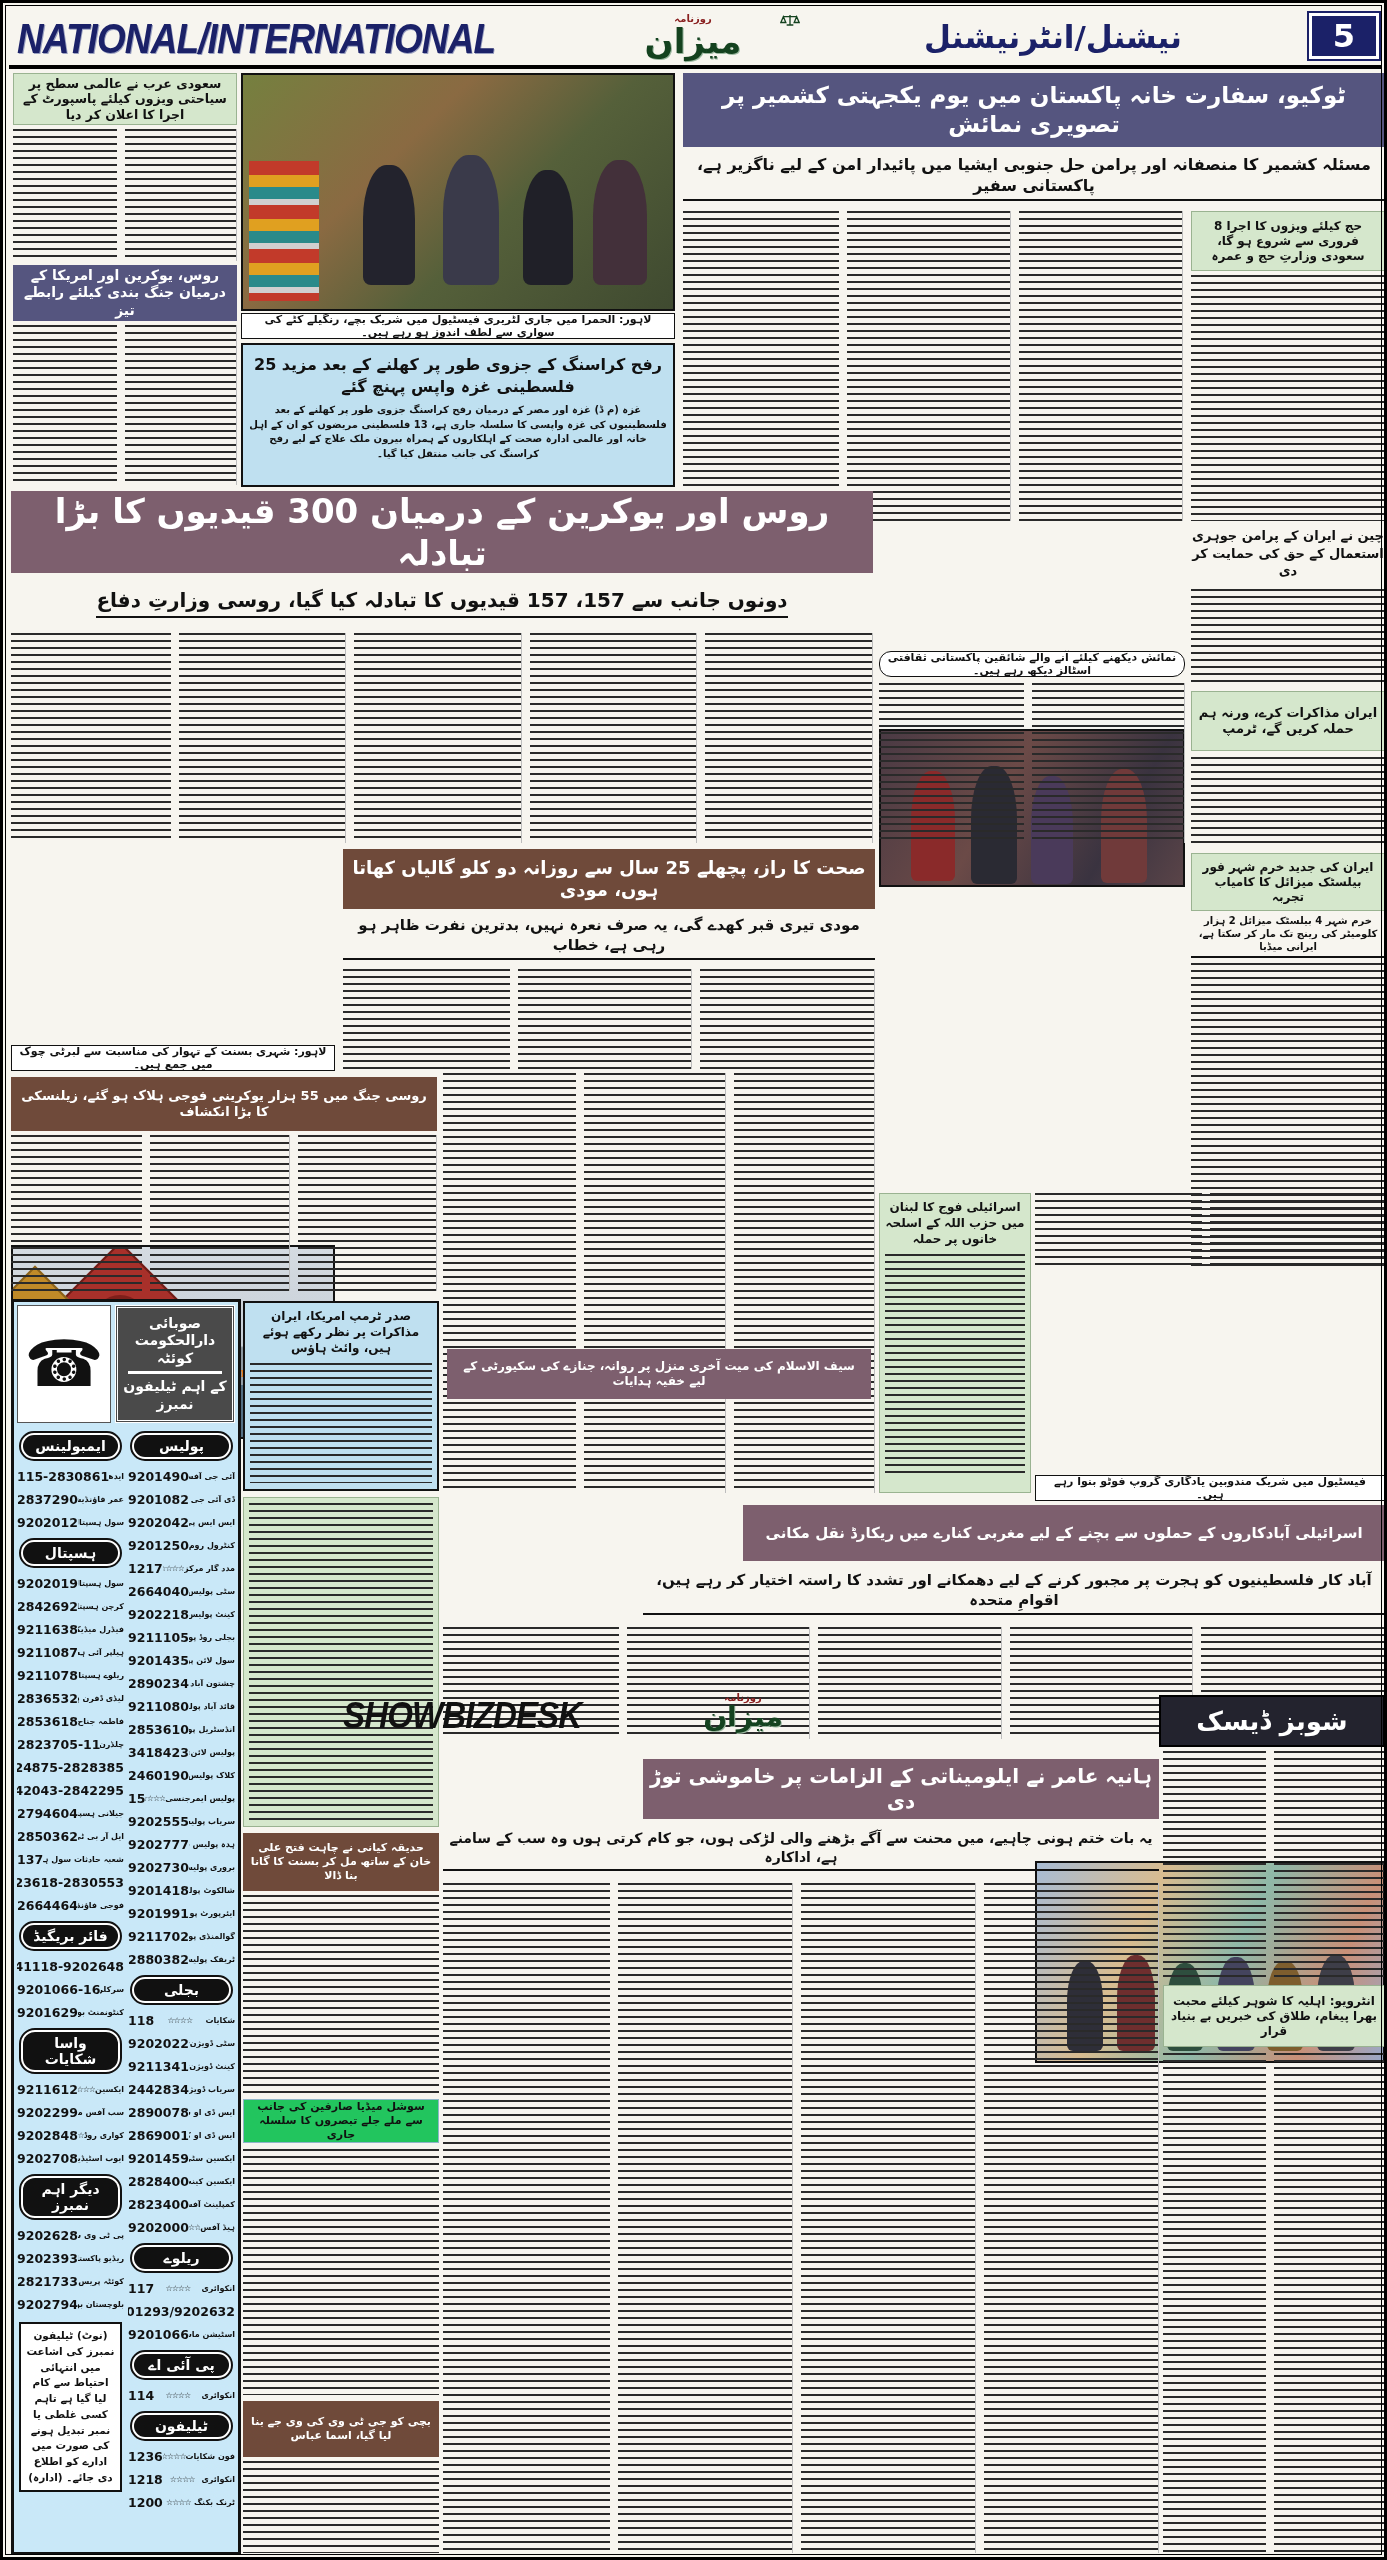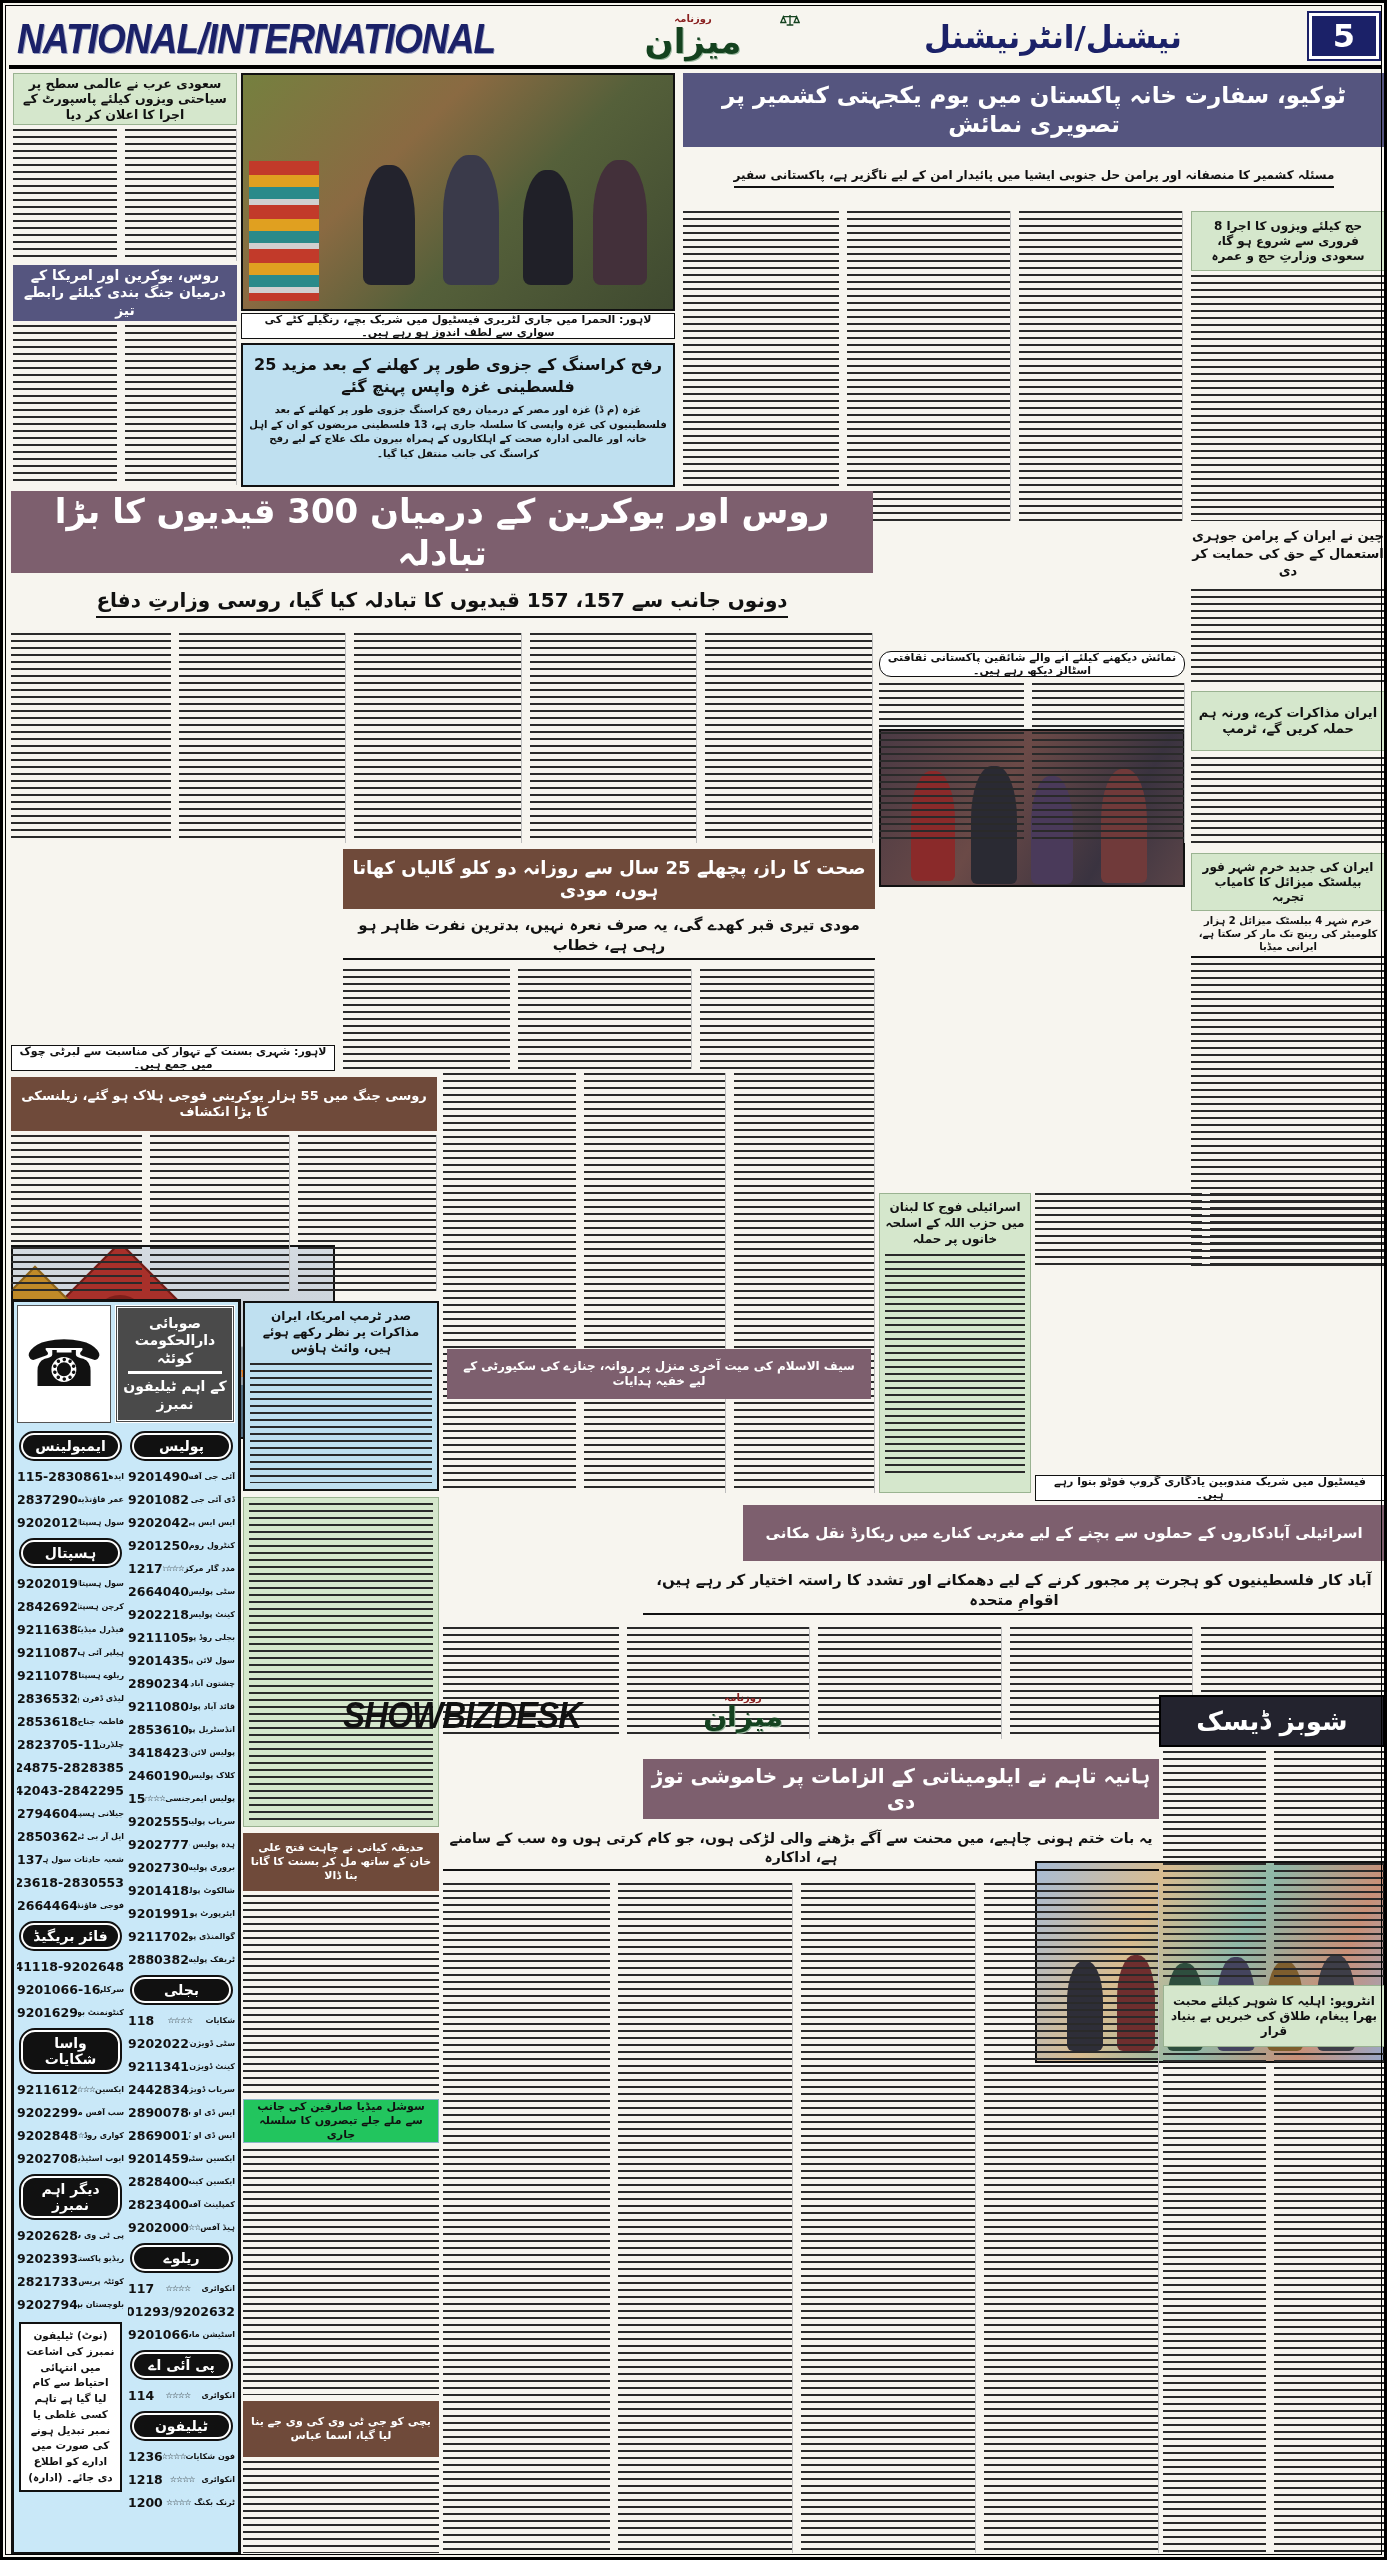--- a/index.html
+++ b/index.html
@@ -116,21 +116,21 @@
   <div class="abs photo ph-rickshaw" style="left:238px;top:70px;width:434px;height:238px;">
     <div class="stripe"></div>
     <div class="fig" style="left:120px;top:90px;width:52px;height:120px;"></div>
     <div class="fig" style="left:200px;top:80px;width:56px;height:130px;background:#3a3a4a;"></div>
     <div class="fig" style="left:280px;top:95px;width:50px;height:115px;background:#202028;"></div>
     <div class="fig" style="left:350px;top:85px;width:54px;height:125px;background:#43303a;"></div>
   </div>
   <div class="abs caption ur" style="left:238px;top:310px;width:434px;height:26px;">لاہور: الحمرا میں جاری لٹریری فیسٹیول میں شریک بچے، رنگیلے کٹے کی سواری سے لطف اندوز ہو رہے ہیں۔</div>
 
   <div class="abs band pblue ur" style="left:680px;top:70px;width:702px;height:74px;font-size:23px;">ٹوکیو، سفارت خانہ پاکستان میں یوم یکجہتی کشمیر پر تصویری نمائش</div>
-  <div class="abs subhead ur" style="left:680px;top:148px;width:702px;height:54px;font-size:12px;">
+  <div class="abs subhead ur" style="left:680px;top:148px;width:702px;height:54px;font-size:16px;">
     <span class="inner">مسئلہ کشمیر کا منصفانہ اور پرامن حل جنوبی ایشیا میں پائیدار امن کے لیے ناگزیر ہے، پاکستانی سفیر</span>
   </div>
   <div class="abs cols" style="left:680px;top:208px;width:500px;height:310px;">
       <div class="col"></div>
       <div class="col"></div>
       <div class="col"></div>
     </div>
 
   <div class="abs band lgreen ur" style="left:1188px;top:208px;width:194px;height:60px;font-size:12px;">حج کیلئے ویزوں کا اجرا 8 فروری سے شروع ہو گا، سعودی وزارتِ حج و عمرہ</div>
   <div class="abs cols" style="left:1188px;top:272px;width:194px;height:246px;">
@@ -254,21 +254,21 @@
 
   <div class="abs" style="left:340px;top:1692px;width:280px;height:48px;">
     <div class="sbdesk">SHOWBIZDESK</div>
   </div>
   <div class="abs logo" style="left:620px;top:1678px;width:240px;height:62px;">
     <span class="daily">روزنامہ</span>
     <span class="nm ur" style="font-size:28px;">میزان</span>
   </div>
   <div class="abs sb-ur ur" style="left:1156px;top:1692px;width:226px;height:52px;">شوبز ڈیسک</div>
 
-  <div class="abs band mauve ur" style="left:640px;top:1756px;width:516px;height:60px;font-size:20px;">ہانیہ تاہم نے ایلومیناتی کے الزامات پر خاموشی توڑ دی</div>
+  <div class="abs band mauve ur" style="left:640px;top:1756px;width:516px;height:60px;font-size:20px;">ہانیہ عامر نے ایلومیناتی کے الزامات پر خاموشی توڑ دی</div>
   <div class="abs subhead ur" style="left:440px;top:1820px;width:716px;height:54px;font-size:14px;">
     <span class="inner">یہ بات ختم ہونی چاہیے، میں محنت سے آگے بڑھنے والی لڑکی ہوں، جو کام کرتی ہوں وہ سب کے سامنے ہے، اداکارہ</span>
   </div>
   <div class="abs cols" style="left:440px;top:1880px;width:716px;height:670px;">
       <div class="col"></div>
       <div class="col"></div>
       <div class="col"></div>
       <div class="col"></div>
     </div>
 

